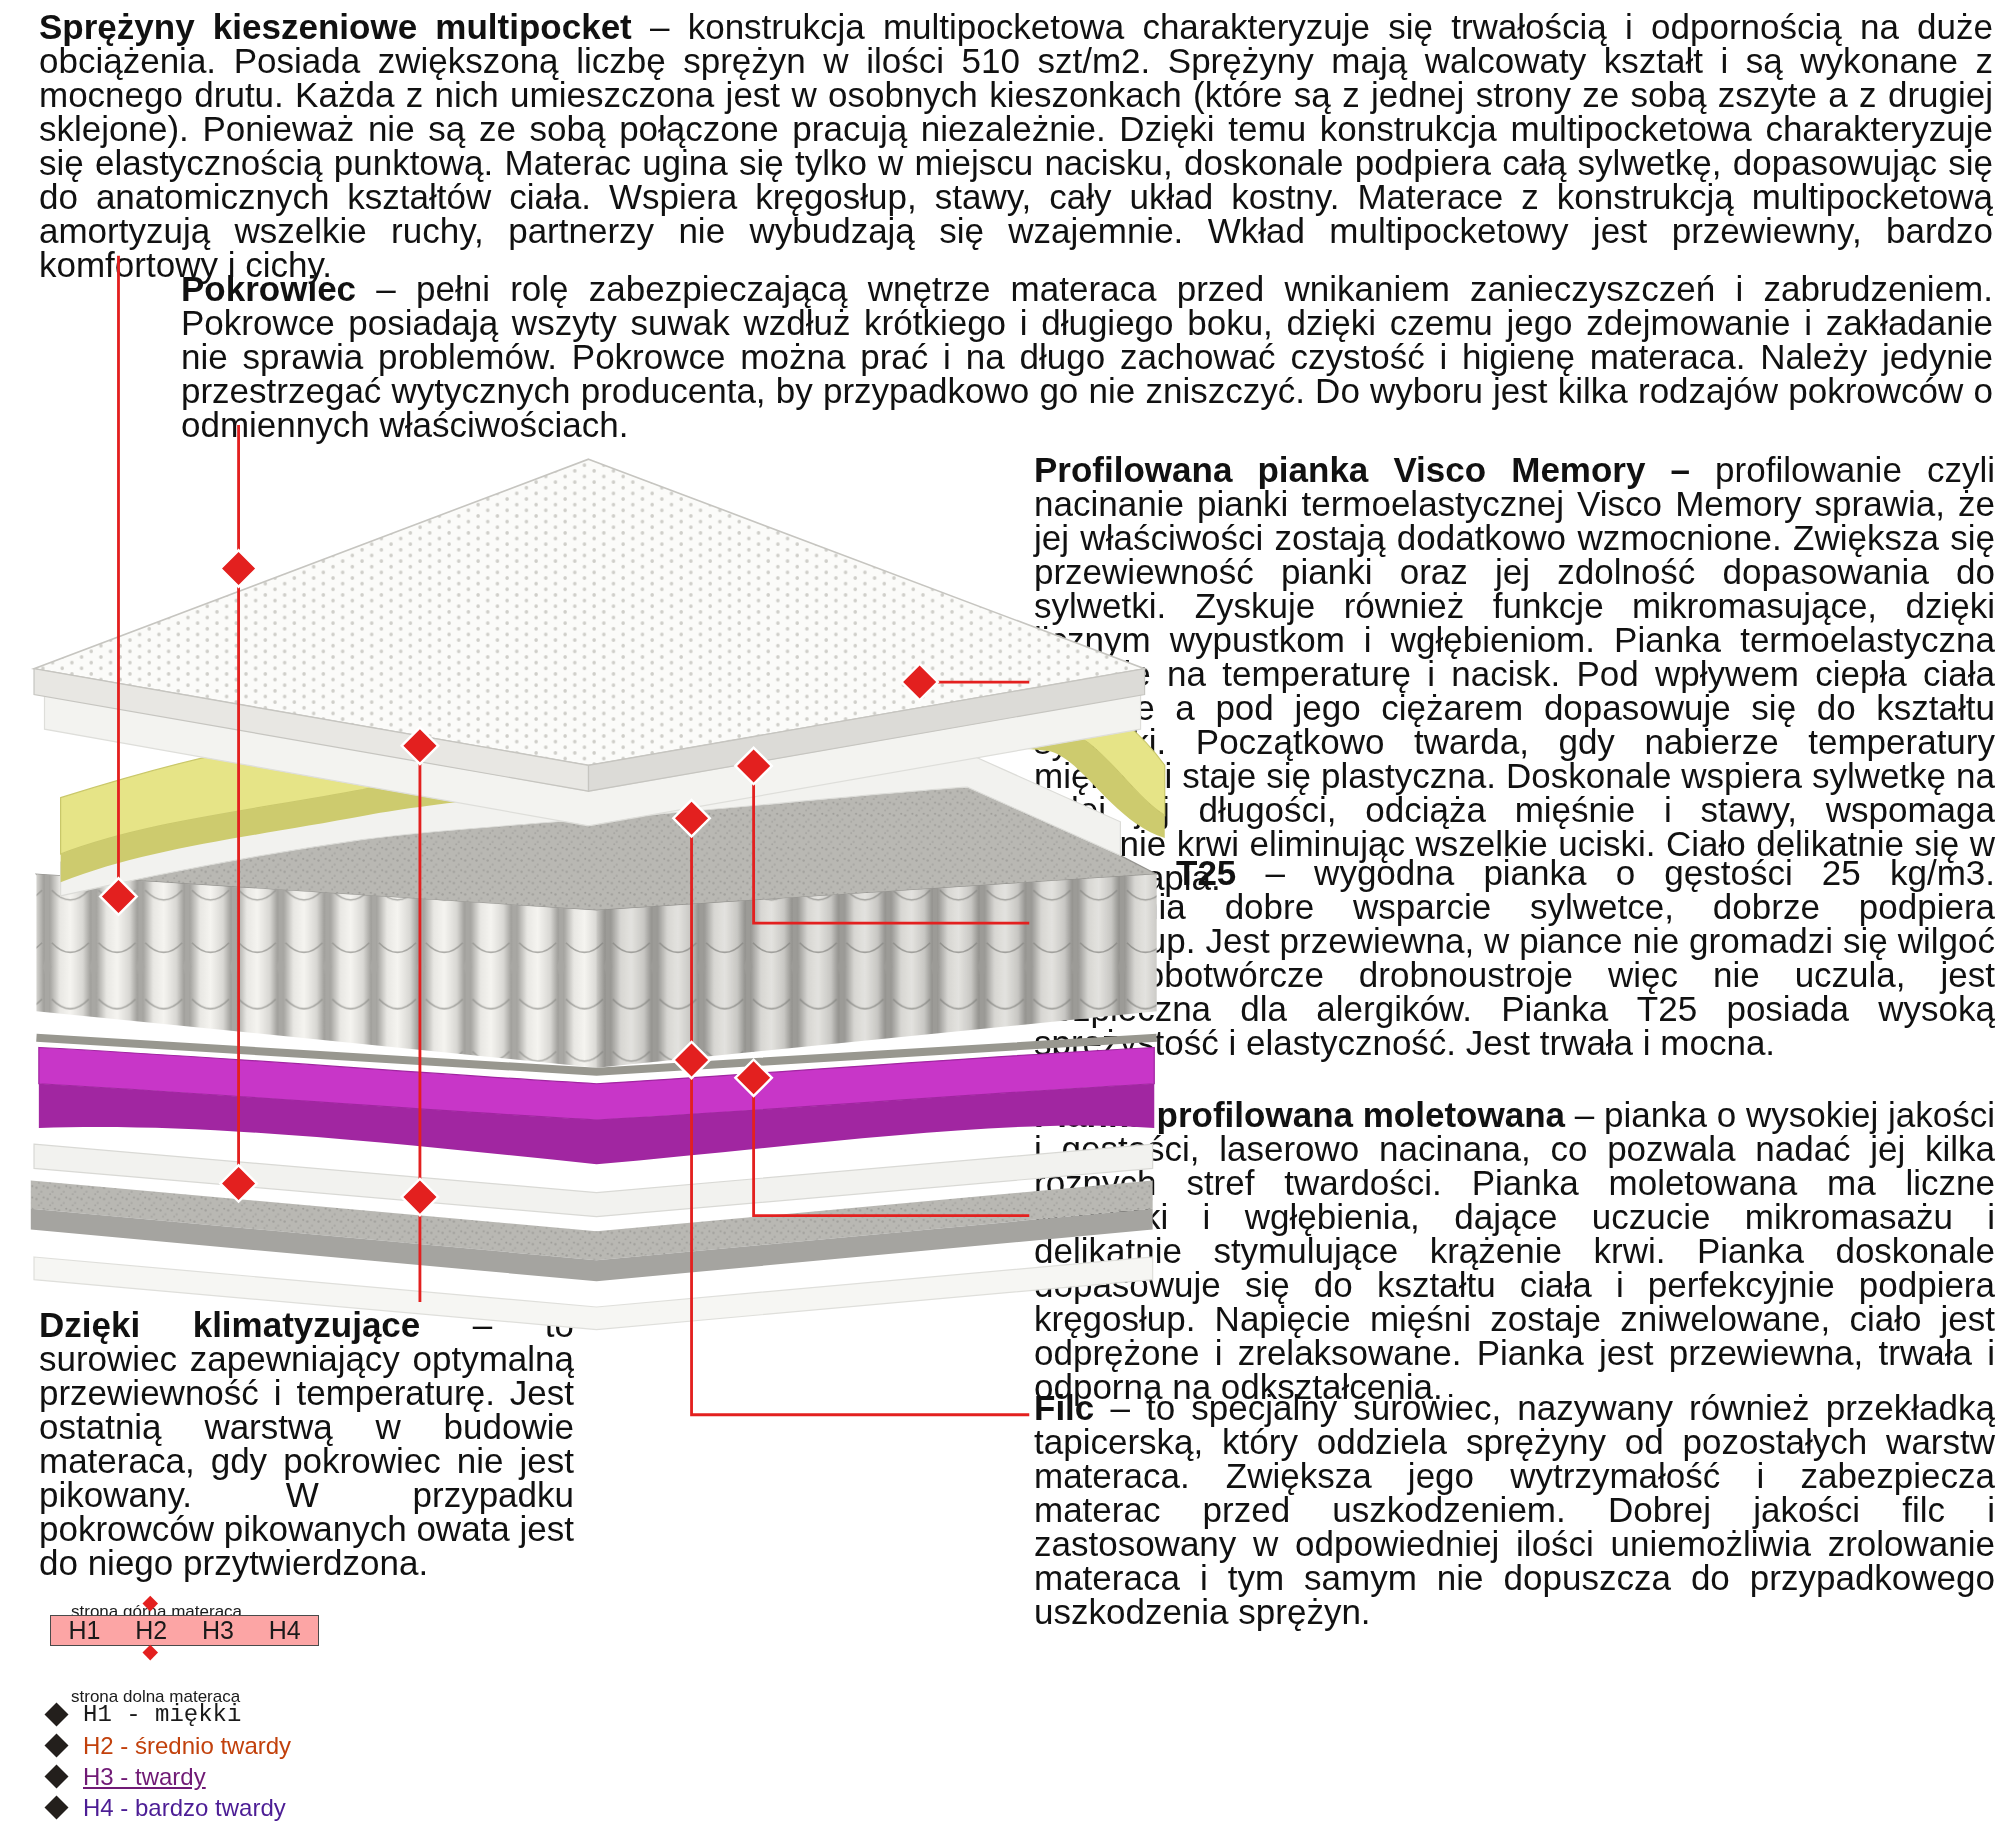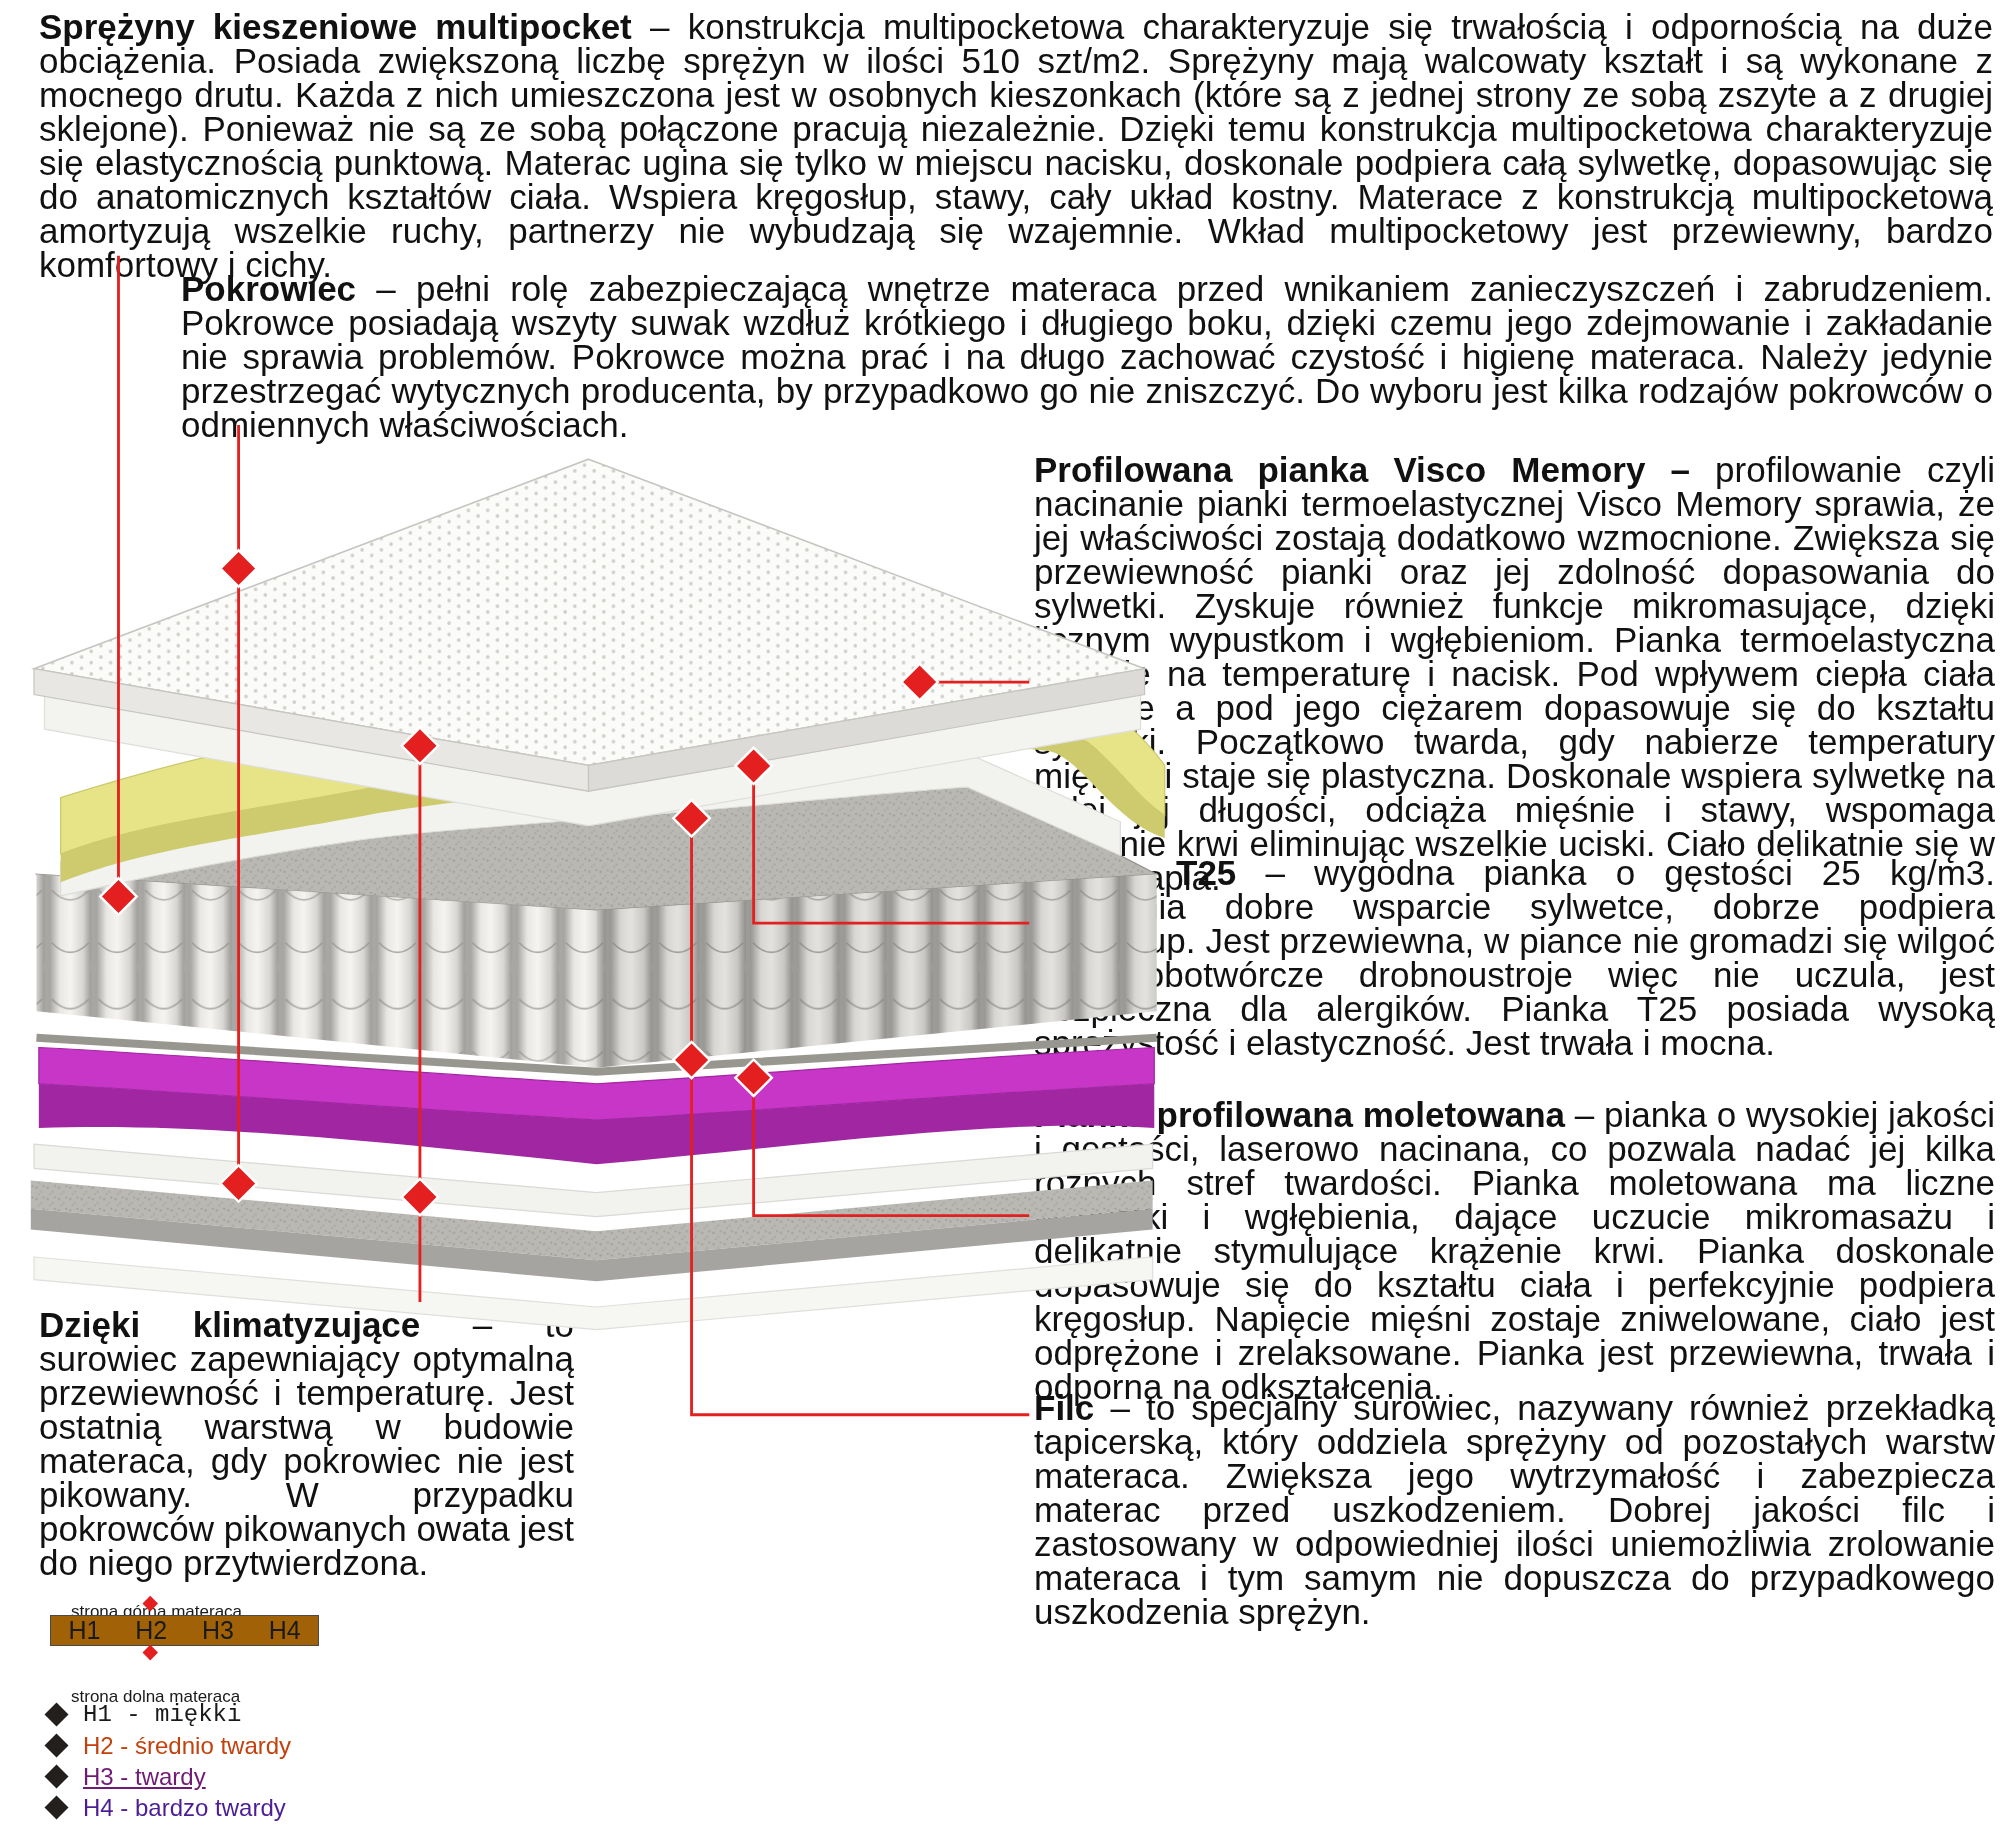--- a/index.html
+++ b/index.html
@@ -2,21 +2,21 @@
 <html style="font-size:13px"><head>
 <meta charset="utf-8">
 <style>
   html,body{margin:0;padding:0;}
   body{width:2015px;height:1826px;background:#ffffff;font-family:"Liberation Sans",sans-serif;color:#1a1a1a;position:relative;overflow:hidden;}
   .abs{position:absolute;}
   p.para{margin:0;font-size:35px;line-height:34px;text-align:justify;color:#111;}
   p.para b{font-weight:bold;}
   svg{display:block;}
   .smalllabel{font-size:17px;line-height:19.3px;color:#1a1a1a;margin-top:28px;}
-  .hbox{border:1.6px solid #4a4a4a;background:#a16207;display:flex;align-items:center;}
+  .hbox{border:1.6px solid #4a4a4a;background:#fca5a5;display:flex;align-items:center;}
   .hbox span{flex:1;text-align:center;font-size:25px;color:#1a1a1a;}
   .dm-sm{width:10.5px;height:10.5px;background:#e3201f;transform:rotate(45deg);}
   .legend-row{display:flex;align-items:center;height:31px;}
   .legend-bullet{width:17px;height:17px;background:#231f1c;transform:rotate(45deg);margin-right:18px;flex:0 0 auto;}
   .legend-text{font-size:24px;white-space:nowrap;}
 </style>
 </head>
 <body>
 
 <p class="para abs" style="left:39px;top:9.7px;width:1954px;"><b>Sprężyny kieszeniowe multipocket</b><span> – konstrukcja multipocketowa charakteryzuje się trwałością i odpornością na duże obciążenia. Posiada zwiększoną liczbę sprężyn w ilości 510 szt/m2. Sprężyny mają walcowaty kształt i są wykonane z mocnego drutu. Każda z nich umieszczona jest w osobnych kieszonkach (które są z jednej strony ze sobą zszyte a z drugiej sklejone). Ponieważ nie są ze sobą połączone pracują niezależnie. Dzięki temu konstrukcja multipocketowa charakteryzuje się elastycznością punktową. Materac ugina się tylko w miejscu nacisku, doskonale podpiera całą sylwetkę, dopasowując się do anatomicznych kształtów ciała. Wspiera kręgosłup, stawy, cały układ kostny. Materace z konstrukcją multipocketową amortyzują wszelkie ruchy, partnerzy nie wybudzają się wzajemnie. Wkład multipocketowy jest przewiewny, bardzo komfortowy i cichy.</span></p>

